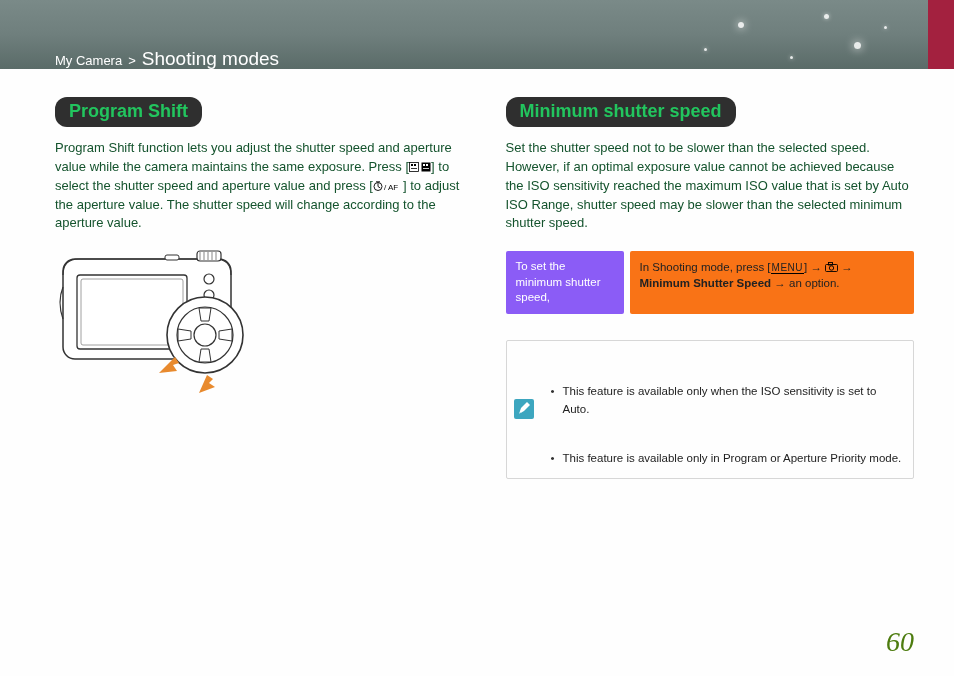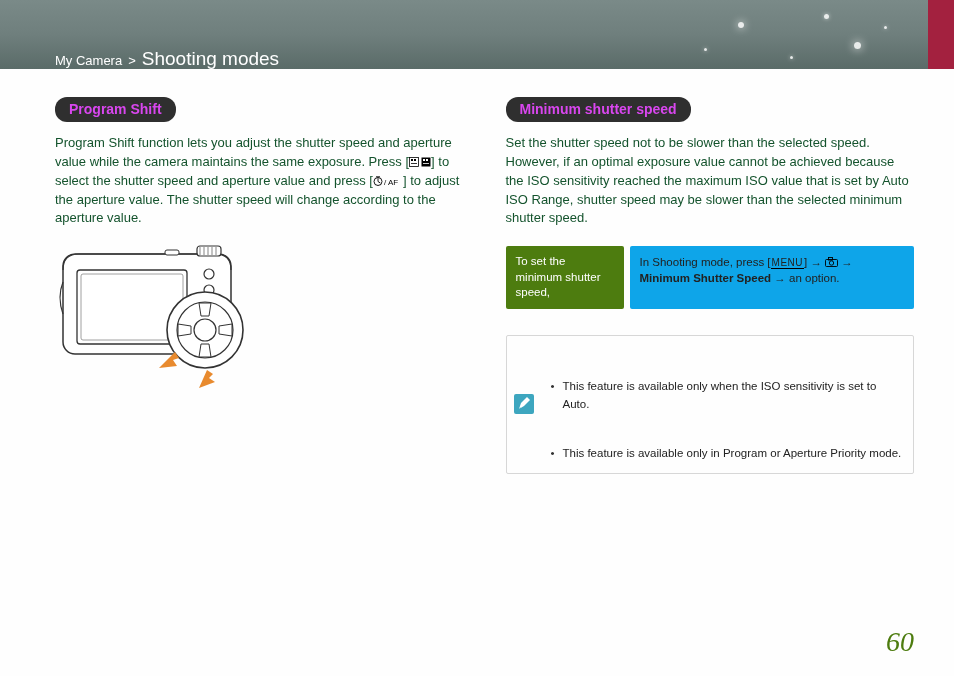--- a/index.html
+++ b/index.html
@@ -44,51 +44,51 @@
   }
   .content {
     display: flex;
     gap: 42px;
     padding: 28px 40px 0 55px;
   }
   .col { width: 410px; }
   .pill {
     display: inline-block;
     background: #2f2f2f;
-    color: #d946ef;
+    color: #22c55e;
     font-weight: 600;
-    font-size: 14px;
+    font-size: 18px;
     padding: 4px 14px 5px 14px;
     border-radius: 12px;
     margin-bottom: 12px;
   }
   .para {
     font-size: 13px;
     color: #14532d;
     line-height: 1.45;
   }
   .camera-illus {
     margin-top: 14px;
     width: 200px; height: 155px;
   }
   .howto-row {
     display: flex; gap: 6px;
     margin-top: 18px;
   }
   .howto-label {
-    background: #4d7c0f;
+    background: #8b5cf6;
     color: #fff;
     font-size: 11.5px;
     line-height: 1.35;
     padding: 8px 10px;
     width: 118px;
     border-radius: 2px;
   }
   .howto-body {
-    background: #0ea5e9;
+    background: #f97316;
     color: #222;
     font-size: 11.5px;
     line-height: 1.4;
     padding: 8px 10px;
     flex: 1;
     border-radius: 2px;
   }
   .note-box {
     display: flex;
     gap: 10px;

